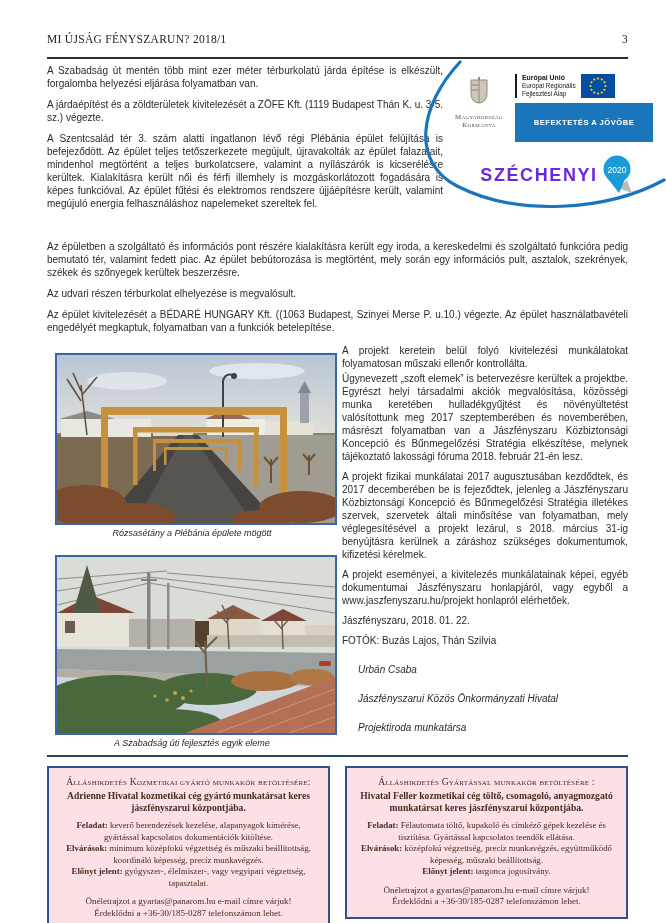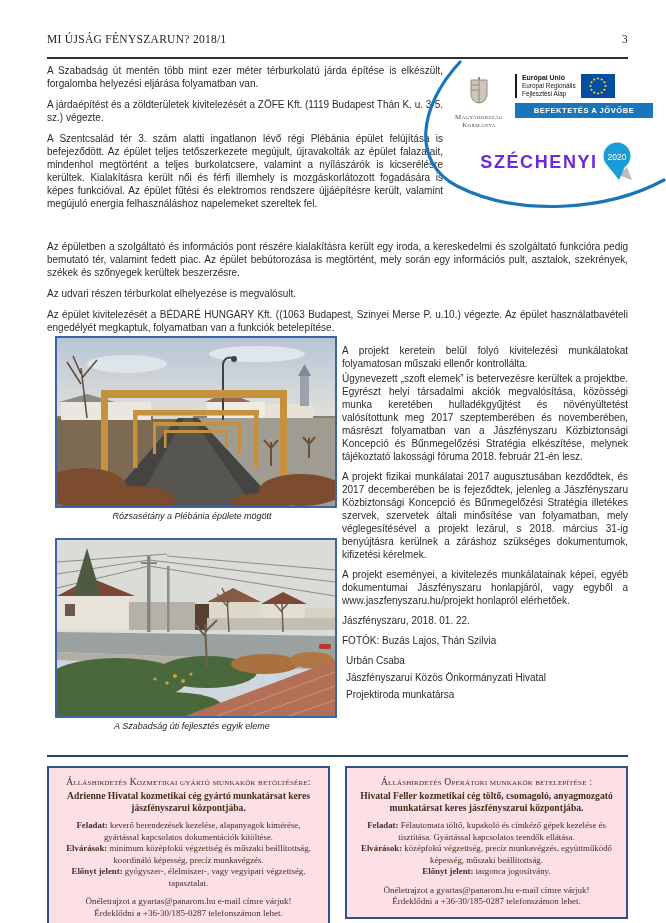--- a/index.html
+++ b/index.html
@@ -24,34 +24,34 @@
   .row1{display:flex;}
   .gov{width:60px;text-align:center;padding-top:3px;}
   .gov-name{font-family:"Liberation Serif",serif;font-variant:small-caps;font-size:6.8px;line-height:8px;
             color:#4c4a44;letter-spacing:.4px;margin-top:2px;}
   .eu-col{flex:1;margin-left:6px;}
   .eu-row{display:flex;border-left:2px solid #1a1a1a;padding-left:5px;align-items:flex-start;}
   .eu-text{font-size:6.4px;line-height:8px;color:#161616;}
   .eu-text .b{font-weight:bold;font-size:6.9px;}
   .eu-flag{margin-left:5px;flex:none;}
   .banner{margin-top:5px;background:#1b75bb;color:#fff;font-weight:bold;font-size:7.6px;
-          letter-spacing:.5px;text-align:center;padding:3px 0;}
+          letter-spacing:.5px;text-align:center;padding:15px 0;}
   .szech{display:flex;justify-content:center;align-items:center;margin-top:13px;margin-left:14px;}
   .szech-text{font-size:18px;font-weight:bold;color:#6d28d9;letter-spacing:1.6px;}
 
   
-  #photos{position:absolute;left:55px;top:336px;width:274px;}
+  #photos{position:absolute;left:55px;top:353px;width:274px;}
   .photo{display:block;border:2px solid #3c64a8;background:#cfd6dd;}
   .caption{font-size:9px;font-style:italic;text-align:center;margin:3px 0 0 0;color:#1f1f1f;}
   .photo2wrap{margin-top:17px;}
 
   
   #right-col{position:absolute;left:342px;top:344px;width:286px;}
   #right-col .p{margin-bottom:7px;}
-  #right-col .tight{margin:4px;text-align:left;}
+  #right-col .tight{margin:16px;text-align:left;font-style:italic;}
 
   
   #bottom-rule{position:absolute;left:47px;top:755px;width:581px;border-top:2.5px solid #26436f;}
   .ad{position:absolute;top:766px;width:259px;background:#fce0e6;border:2px solid #32508e;
       padding:8px 10px 9px 10px;font-family:"Liberation Serif",serif;color:#41301f;text-align:center;}
   .ad-left{left:47px;}
   .ad-right{left:345px;}
   .ad-title{font-variant:small-caps;font-size:9.6px;letter-spacing:.2px;line-height:12px;}
   .ad-head{font-weight:bold;font-size:9.6px;line-height:12px;margin:2px 0 6px 0;}
   .ad-line{font-size:8.8px;line-height:11.5px;}
@@ -277,21 +277,21 @@
     <div class="ad-line"><span class="lbl">Feladat:</span><span> keverő berendezések kezelése, alapanyagok kimérése, gyártással kapcsolatos dokumentációk kitöltése.</span></div>
     <div class="ad-line"><span class="lbl">Elvárások:</span><span> minimum középfokú végzettség és műszaki beállítottság, koordináló képesség, precíz munkavégzés.</span></div>
     <div class="ad-line"><span class="lbl">Előnyt jelent:</span><span> gyógyszer-, élelmiszer-, vagy vegyipari végzettség, tapasztalat.</span></div>
     <div class="ad-foot">
       <div>Önéletrajzot a gyartas@panarom.hu e-mail címre várjuk!</div>
       <div>Érdeklődni a +36-30/185-0287 telefonszámon lehet.</div>
     </div>
   </div>
 
   <div class="ad ad-right">
-    <div class="ad-title">Álláshirdetés Operátori munkakör betelepítése :</div>
+    <div class="ad-title">Álláshirdetés Gyártással munkakör betöltésére :</div>
     <div class="ad-head">Hivatal Feller kozmetikai cég töltő, csomagoló, anyagmozgató munkatársat keres jászfényszarui központjába.</div>
     <div class="ad-line"><span class="lbl">Feladat:</span><span> Félautomata töltő, kupakoló és címkéző gépek kezelése és tisztítása. Gyártással kapcsolatos teendők ellátása.</span></div>
     <div class="ad-line"><span class="lbl">Elvárások:</span><span> középfokú végzettség, precíz munkavégzés, együttműködő képesség, műszaki beállítottság.</span></div>
     <div class="ad-line"><span class="lbl">Előnyt jelent:</span><span> targonca jogosítvány.</span></div>
     <div class="ad-foot">
       <div>Önéletrajzot a gyartas@panarom.hu e-mail címre várjuk!</div>
       <div>Érdeklődni a +36-30/185-0287 telefonszámon lehet.</div>
     </div>
   </div>
 

